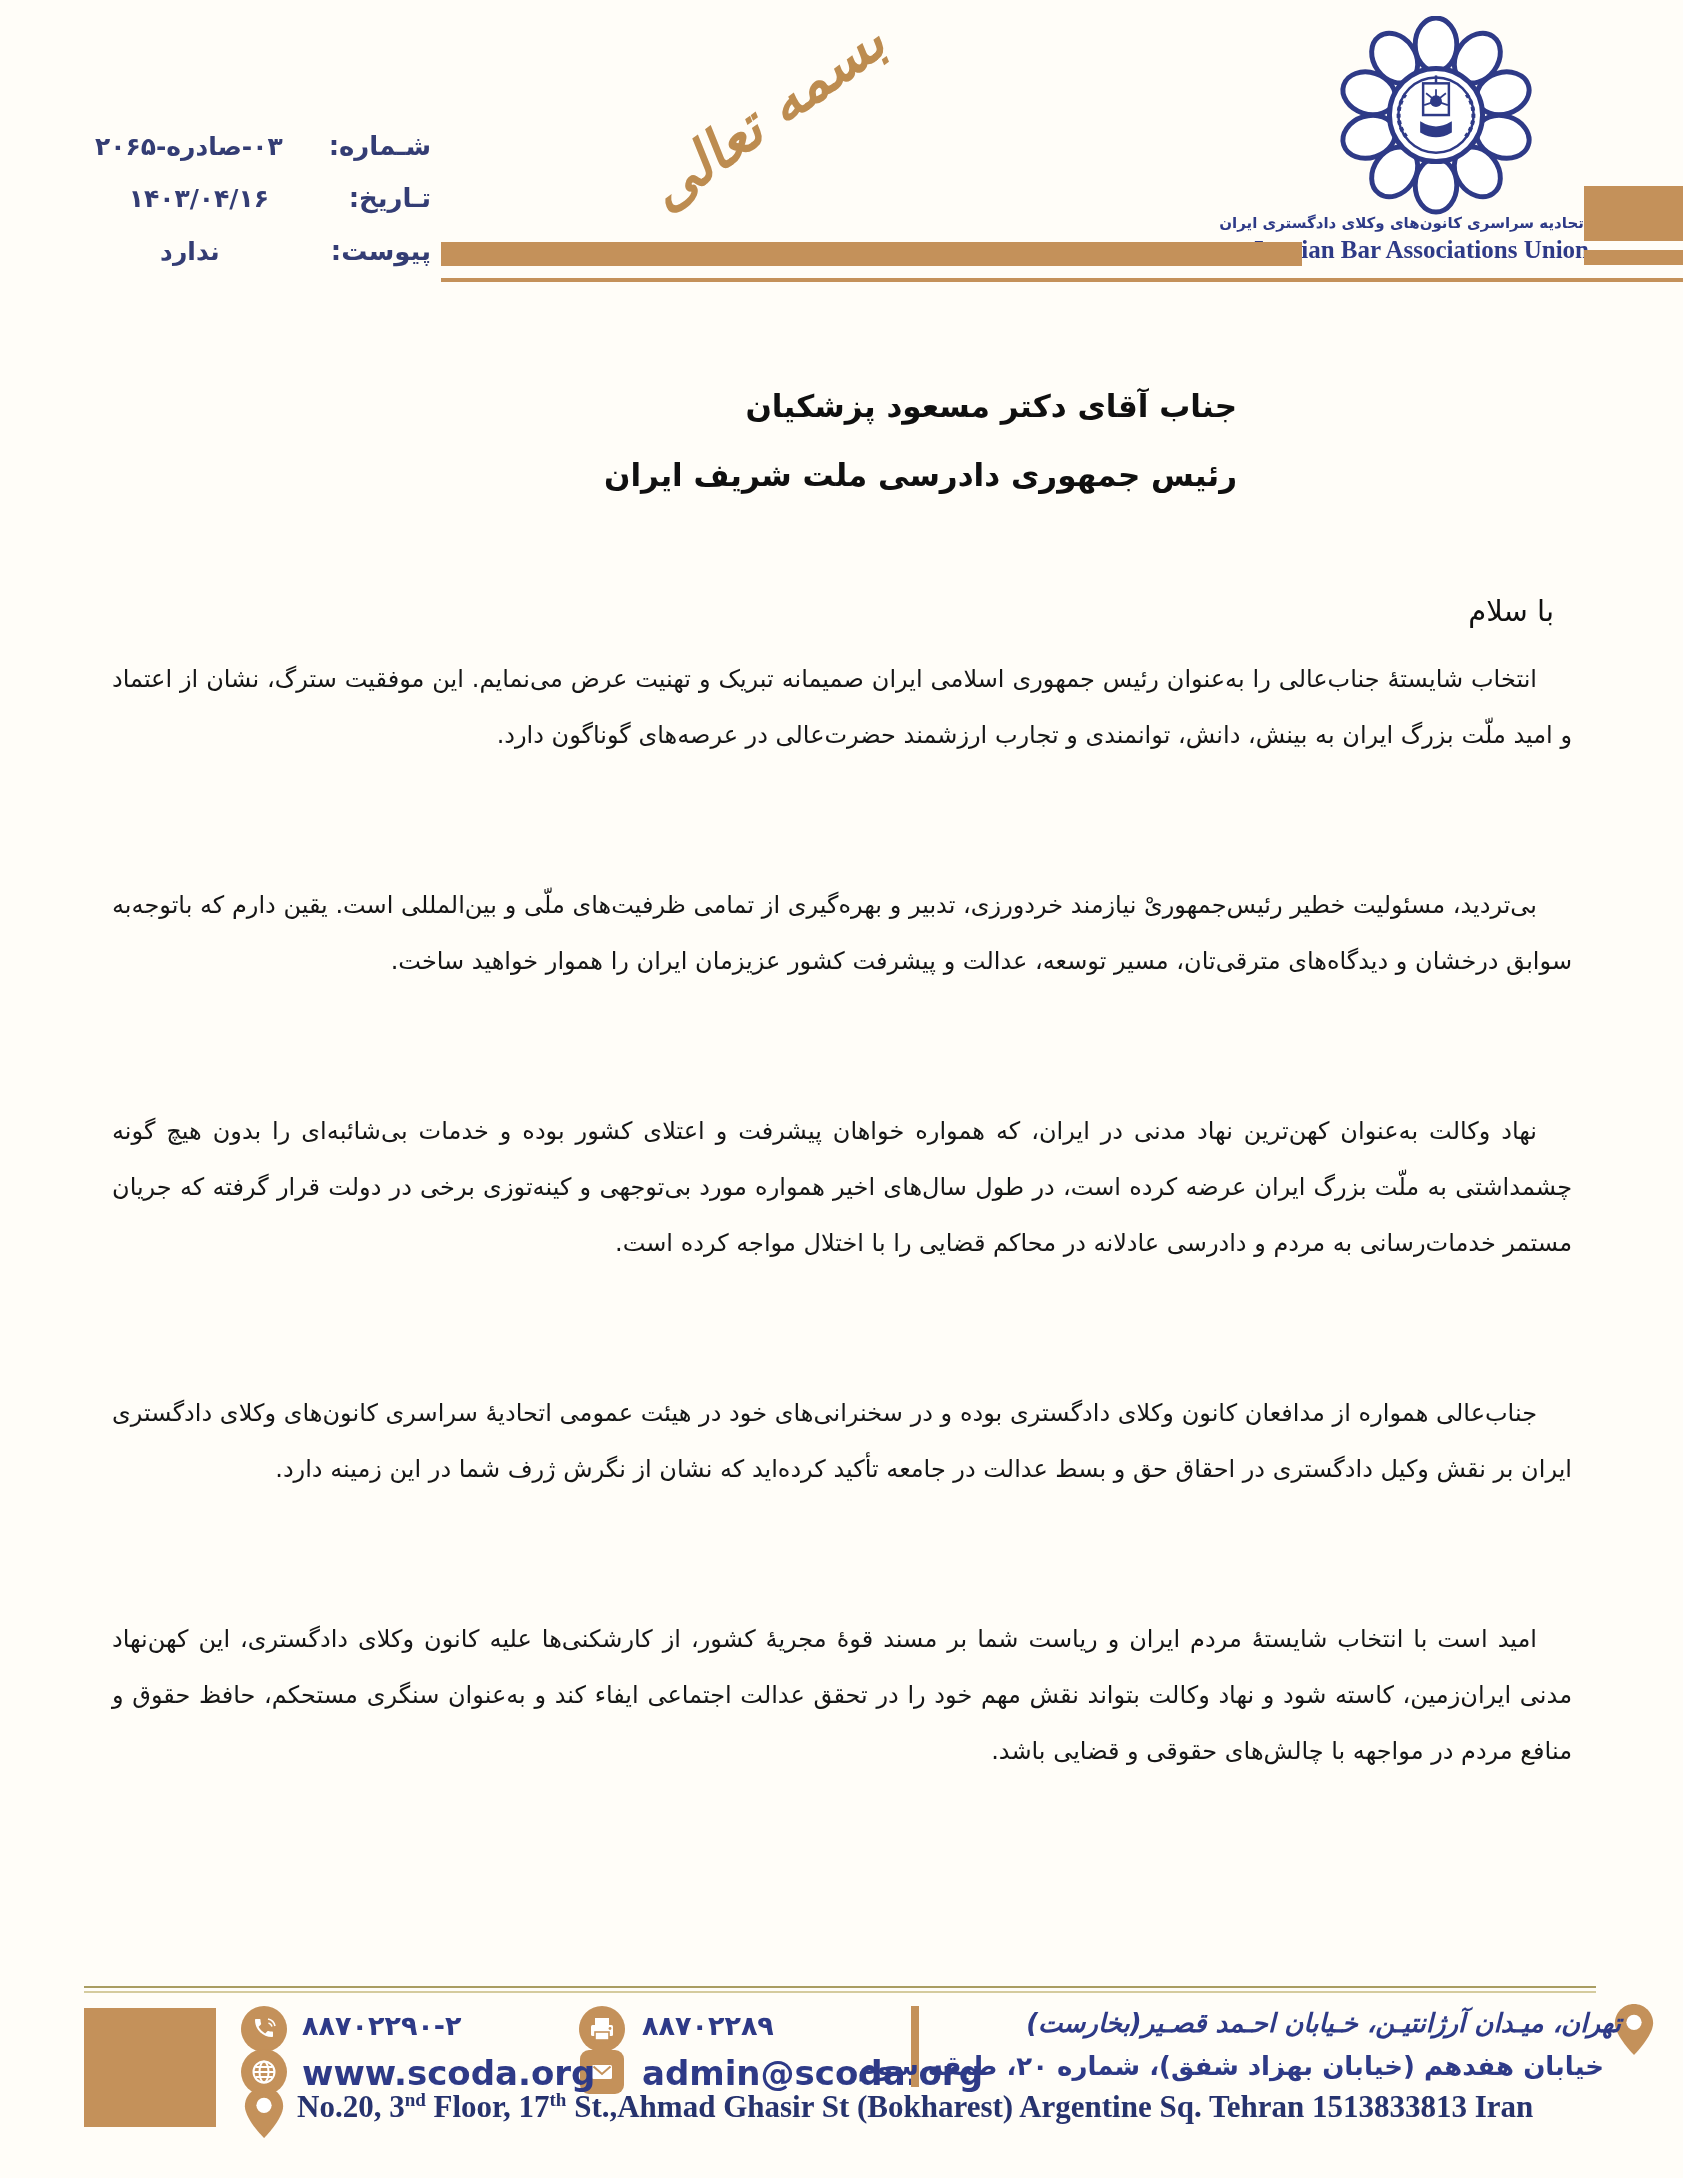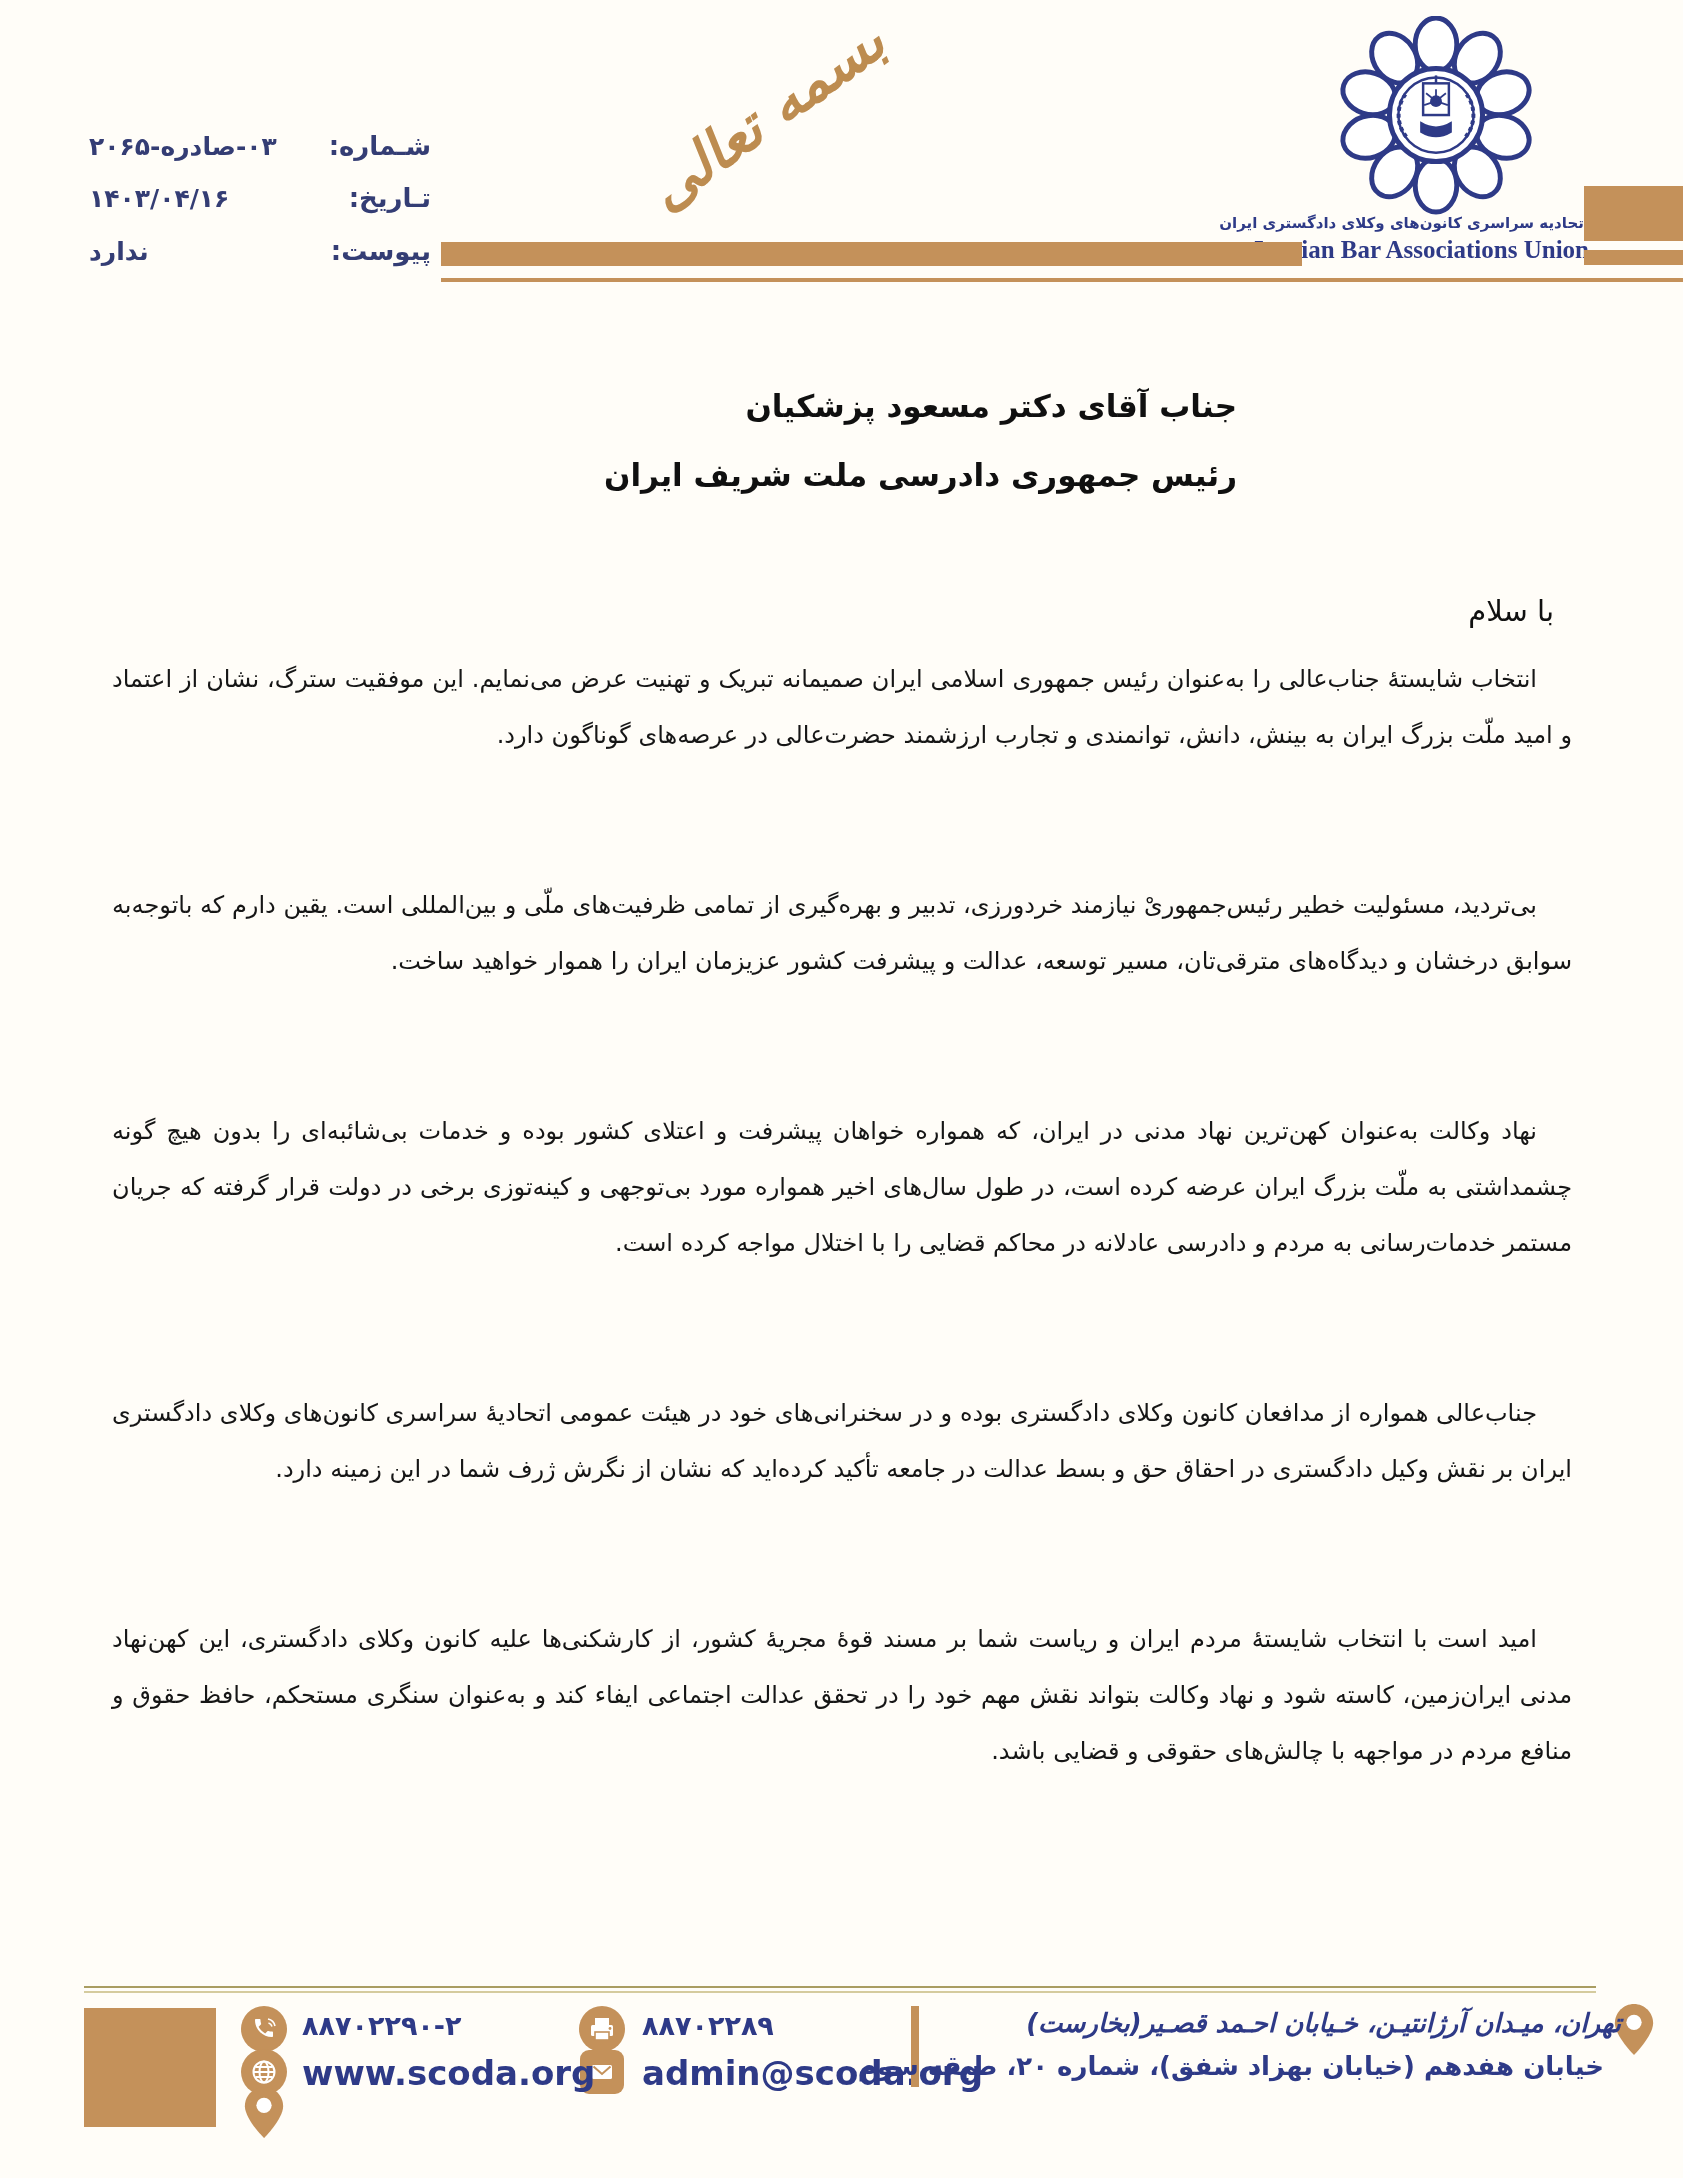--- a/index.html
+++ b/index.html
@@ -4,21 +4,21 @@
 <style>
   html,body{margin:0;padding:0;background:#e8e8e8;}
   .page{
     position:relative;width:1683px;height:2178px;background:#fffdf8;
     overflow:hidden;direction:rtl;
     font-family:"DejaVu Sans",sans-serif;color:#141414;
   }
   
   .meta-row{position:absolute;left:89px;width:342px;height:42px;display:flex;direction:rtl;align-items:center;}
   .meta-label{font-size:26px;font-weight:700;color:#343d74;white-space:nowrap;}
-  .meta-value{flex:1;text-align:left;margin-right:40px;font-size:25px;font-weight:600;color:#343d74;white-space:nowrap;}
+  .meta-value{flex:1;text-align:center;margin-right:40px;font-size:25px;font-weight:600;color:#343d74;white-space:nowrap;}
   
   .besmele{
     position:absolute;left:642px;top:18px;width:248px;height:193px;
     display:flex;align-items:center;justify-content:center;pointer-events:none;
   }
   .besmele span{
     display:block;transform:rotate(-36deg);
     font-size:57px;font-style:italic;font-weight:600;color:#bd8c50;white-space:nowrap;
   }
   
@@ -173,15 +173,16 @@
     <circle cx="12" cy="11.5" r="4.8" fill="#ffffff"></circle>
   </svg>
 
   <div class="f-text f-num" style="left:302px;top:2010px;" dir="ltr">۸۸۷۰۲۲۹۰-۲</div>
   <div class="f-text f-lat" style="left:302px;top:2053px;" dir="ltr">www.scoda.org</div>
   <div class="f-text f-num" style="left:642px;top:2010px;" dir="ltr">۸۸۷۰۲۲۸۹</div>
   <div class="f-text f-lat" style="left:642px;top:2053px;" dir="ltr">admin@scoda.org</div>
   <div class="f-divider"></div>
   <div class="f-text f-fa" style="right:62px;top:2008px;font-style:italic;">تهران، میـدان آرژانتیـن، خـیابان احـمد قصـیر(بخارست)</div>
   <div class="f-text f-fa" style="right:79px;top:2051px;">خیابان هفدهم (خیابان بهزاد شفق)، شماره ۲۰، طبقه سوم</div>
+  <div class="f-en"><span>No.20, 3</span><sup>nd</sup><span> Floor, 17</span><sup>th</sup><span> St.,Ahmad Ghasir St (Bokharest) Argentine Sq. Tehran 1513833813 Iran</span></div>
 
 </div>
 
 
 </body></html>

